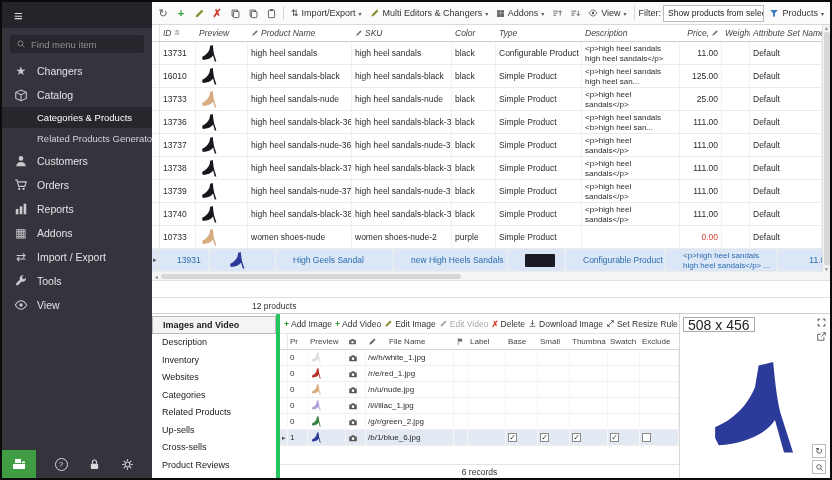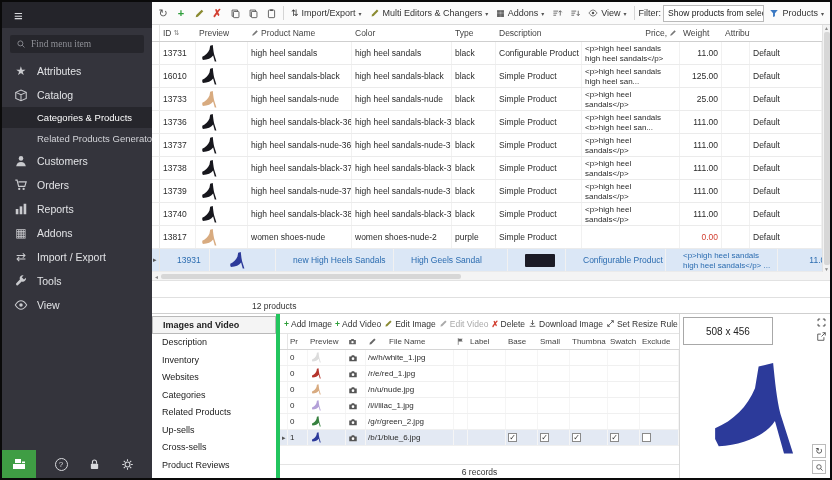--- a/index.html
+++ b/index.html
@@ -6,21 +6,21 @@
   html,body { width:832px; height:480px; }
   body { font-family:"Liberation Sans",sans-serif; background:#000; }
   .app { width:832px; height:480px; background:#0a0a0a; padding:2px; }
   .inner { display:flex; width:100%; height:100%; background:#fff; overflow:hidden; }
 
   
   .sidebar { width:150px; flex:none; background:#34343c; color:#e2e3e6; display:flex; flex-direction:column; position:relative; overflow:hidden; }
   .sb-top { height:26px; flex:none; background:#24242a; display:flex; align-items:center; padding:0 12px; font-size:15px; color:#d8d9dd; cursor:pointer; }
   .sb-search { margin:7px 8px 6px 8px; height:18px; flex:none; background:#26262c; border-radius:2px; display:flex; align-items:center; padding:0 6px; gap:5px; }
   .sb-search svg { width:10px; height:10px; color:#8e8f96; flex:none; }
-  .sb-search input { background:transparent; border:none; outline:none; color:#b9bac0; font-size:9.5px; width:100%; font-family:Liberation Serif, serif; }
+  .sb-search input { background:transparent; border:none; outline:none; color:#b9bac0; font-size:9.5px; width:100%; font-family:Liberation Sans, sans-serif; }
   .sb-search input::placeholder { color:#8e8f96; }
   .sb-nav { flex:1; overflow:hidden; }
   .sb-item { height:24px; display:flex; align-items:center; padding:0 12px; gap:9px; font-size:10.5px; cursor:pointer; white-space:nowrap; }
   .sb-item svg, .sb-item .gl { width:14px; height:14px; flex:none; color:#c9cace; display:flex; align-items:center; justify-content:center; font-size:12px; }
   .sb-sub { height:21px; display:flex; align-items:center; padding-left:35px; font-size:9.5px; color:#d2d3d8; cursor:pointer; white-space:nowrap; }
   .sb-sub.selected { background:#26262c; color:#fff; }
   .sb-bottom { height:28px; flex:none; display:flex; align-items:center; }
   .pos-btn { width:34px; height:28px; background:#3f9d44; display:flex; align-items:center; justify-content:center; cursor:pointer; }
   .pos-btn svg { width:16px; height:16px; color:#fff; }
   .sb-bottom-rest { flex:1; display:flex; align-items:center; justify-content:space-evenly; }
@@ -43,21 +43,21 @@
   .olive { color:#8a8a30; }
   .gray-ic { color:#555; }
   .tb-select { display:flex; align-items:center; justify-content:space-between; width:162px; min-width:60px; flex:1 1 auto; max-width:170px; height:17px; border:1px solid #b9b9b9; background:#fff; padding:0 4px; font-size:8.5px; color:#222; cursor:pointer; overflow:hidden; }
   .filters-btn svg { color:#3a78c2; }
 
   
   :root { --pcols: 8px 36px 52px 104px 100px 44px 86px 98px 42px 28px 1fr;
           --icols: 8px 20px 38px 20px 88px 14px 38px 32px 32px 38px 32px 1fr; }
   .grid-zone { position:relative; padding-right:8px; flex:none; }
   .pg-header { display:grid; grid-template-columns:var(--pcols); height:17px; border-bottom:1px solid #cfcfcf; align-items:stretch; }
-  .hcell { display:flex; align-items:center; gap:2px; padding:0 3px; font-size:8.5px; color:#444; overflow:hidden; white-space:nowrap; cursor:pointer; }
+  .hcell { display:flex; align-items:center; gap:2px; padding:0 3px; font-size:8.5px; color:#444; overflow:hidden; white-space:nowrap; cursor:pointer;font-style:italic; }
   .hcell svg { width:8px; height:8px; color:#777; flex:none; }
   .hcell .sortg { font-size:7px; color:#888; }
   .h-right { justify-content:flex-end; }
   .prow { display:grid; grid-template-columns:var(--pcols); height:23px; border-bottom:1px solid #ebebeb; font-size:8.5px; color:#2b2b2b; cursor:pointer; }
   .prow.selected { background:#dbe7f6; color:#2b6cb0;gap:14px; }
   .cell { padding:0 3px; overflow:hidden; white-space:nowrap; border-right:1px solid #f1f1f1; display:flex; align-items:center; }
   .gutter { padding:0 1px; font-size:7px; color:#555; border-right:1px solid #e6e6e6; }
   .c-desc { white-space:normal; font-size:8px; line-height:10px; align-items:flex-start; padding-top:2px; }
   .c-price { justify-content:flex-end; }
   .c-price.red { color:#d23f31; }
@@ -90,21 +90,21 @@
   .irow.selected { background:#e3e9f3; }
   .icell { padding:0 2px; overflow:hidden; white-space:nowrap; display:flex; align-items:center; border-right:1px solid #f5f5f5; }
   .icell svg.cam { width:10px; height:10px; color:#555; }
   .checkbox { width:9px; height:9px; border:1px solid #8a8a8a; background:#fff; display:flex; align-items:center; justify-content:center; font-size:8px; color:#333; }
   .checkbox.checked::after { content:"✓"; line-height:1; }
   .ig-spacer { flex:1; }
   .ig-footer { height:14px; flex:none; border-top:1px solid #e4e4e4; display:flex; align-items:center; justify-content:center; font-size:8.5px; color:#333; }
 
   .preview { width:150px; flex:none; position:relative; padding:3px; display:flex; flex-direction:column; background:#fff; }
   .pv-top { display:flex; align-items:flex-start; gap:4px; }
-  .pv-size { border:1px solid #a8a8a8; font-size:10px; color:#222; padding:0 22px; height:28px; display:flex; align-items:center; cursor:text; }
+  .pv-size { border:1px solid #a8a8a8; font-size:14px; color:#222; padding:0 4px; height:15px; display:flex; align-items:center; cursor:text; }
   .pv-icons { margin-left:auto; display:flex; flex-direction:column; gap:3px; }
   .pv-icons svg { width:11px; height:11px; color:#444; cursor:pointer; }
   .pv-img { flex:1; display:flex; align-items:center; justify-content:center; }
   .pv-img svg { width:118px; height:116px; }
   .pv-tools { position:absolute; right:4px; bottom:4px; display:flex; flex-direction:column; gap:2px; }
   .pv-tool { width:14px; height:14px; border:1px solid #bbb; background:#fff; display:flex; align-items:center; justify-content:center; font-size:9px; color:#444; cursor:pointer; }
   .pv-tool svg { width:9px; height:9px; }
 </style>
 </head>
 <body>
@@ -210,21 +210,21 @@
     </div>
     <div class="sb-search">
       <svg viewBox="0 0 16 16">
             <use href="#i-search"></use>
           </svg>
       <input placeholder="Find menu item" style="">
     </div>
     <nav class="sb-nav">
       <div class="sb-item">
         <span class="gl">★</span>
-        <span>Attributes</span>
+        <span>Changers</span>
       </div>
       <div class="sb-item">
         <svg viewBox="0 0 16 16">
               <use href="#i-box"></use>
             </svg>
         <span>Catalog</span>
       </div>
       <div class="sb-sub selected">
         <span>Categories &amp; Products</span>
       </div>
@@ -386,20 +386,26 @@
         <div class="hcell">
               <span>Preview</span>
             </div>
         <div class="hcell">
               <svg viewBox="0 0 16 16">
                 <use href="#i-pencil"></use>
               </svg>
               <span>Product Name</span>
             </div>
         <div class="hcell">
+              <svg viewBox="0 0 16 16">
+                <use href="#i-pencil"></use>
+              </svg>
+              <span>SKU</span>
+            </div>
+        <div class="hcell">
               <span>Color</span>
             </div>
         <div class="hcell">
               <span>Type</span>
             </div>
         <div class="hcell">
               <span>Description</span>
             </div>
         <div class="hcell h-right">
               <span>Price,</span>
@@ -556,21 +562,21 @@
           <div class="cell">black</div>
           <div class="cell">Simple Product</div>
           <div class="cell c-desc">&lt;p&gt;high heel sandals&lt;/p&gt;</div>
           <div class="cell c-price">111.00</div>
           <div class="cell"></div>
           <div class="cell">Default</div>
         </div>
 
         <div class="prow">
           <div class="cell gutter"></div>
-          <div class="cell">13817</div>
+          <div class="cell">10733</div>
           <div class="cell">
                 <svg class="shoe" viewBox="0 0 32 32" style="color: rgb(216, 171, 128);">
                   <use href="#i-shoe"></use>
                 </svg>
               </div>
           <div class="cell">women shoes-nude</div>
           <div class="cell">women shoes-nude-2</div>
           <div class="cell">purple</div>
           <div class="cell">Simple Product</div>
           <div class="cell c-desc"></div>
@@ -582,22 +588,22 @@
         <div class="prow selected">
           <div class="cell gutter">
                 <span>▸</span>
               </div>
           <div class="cell">13931</div>
           <div class="cell">
                 <svg class="shoe" viewBox="0 0 32 32" style="color: rgb(44, 58, 154);">
                   <use href="#i-shoe"></use>
                 </svg>
               </div>
+          <div class="cell">High Geels Sandal</div>
           <div class="cell">new High Heels Sandals</div>
-          <div class="cell">High Geels Sandal</div>
           <div class="cell">
                 <span class="swatch" style="background: rgb(27, 27, 38);"></span>
               </div>
           <div class="cell">Configurable Product</div>
           <div class="cell c-desc">&lt;p&gt;high heel sandals high heel sandals&lt;/p&gt; ...</div>
           <div class="cell c-price">11.00</div>
           <div class="cell"></div>
           <div class="cell">Default</div>
         </div>
       </div>

